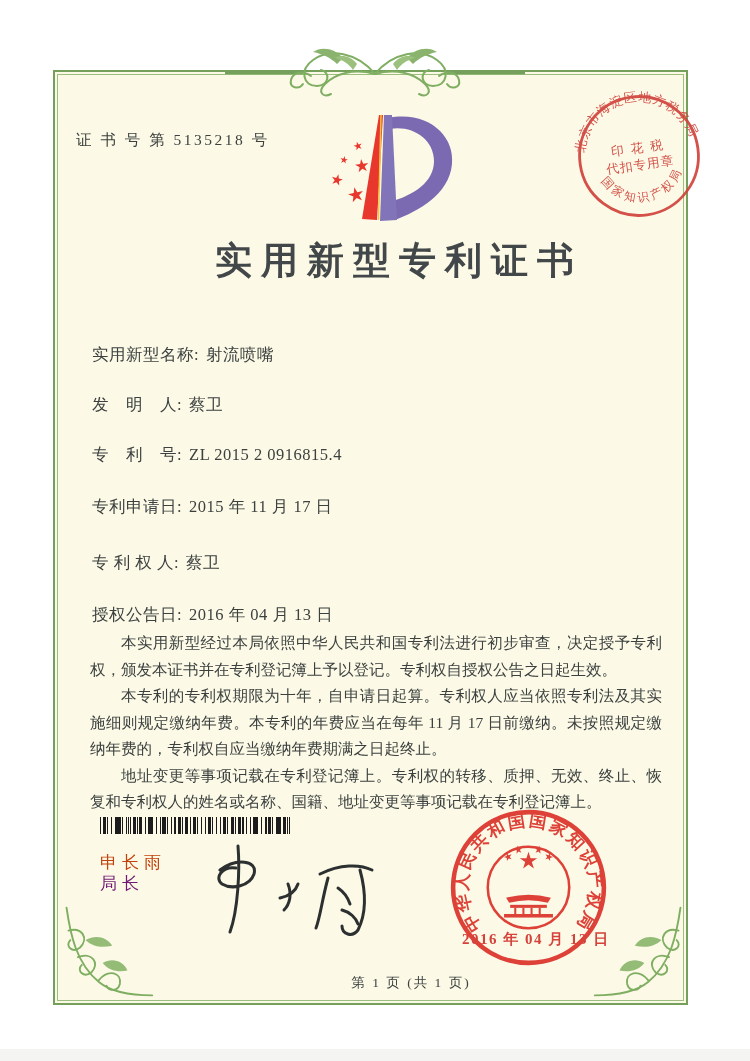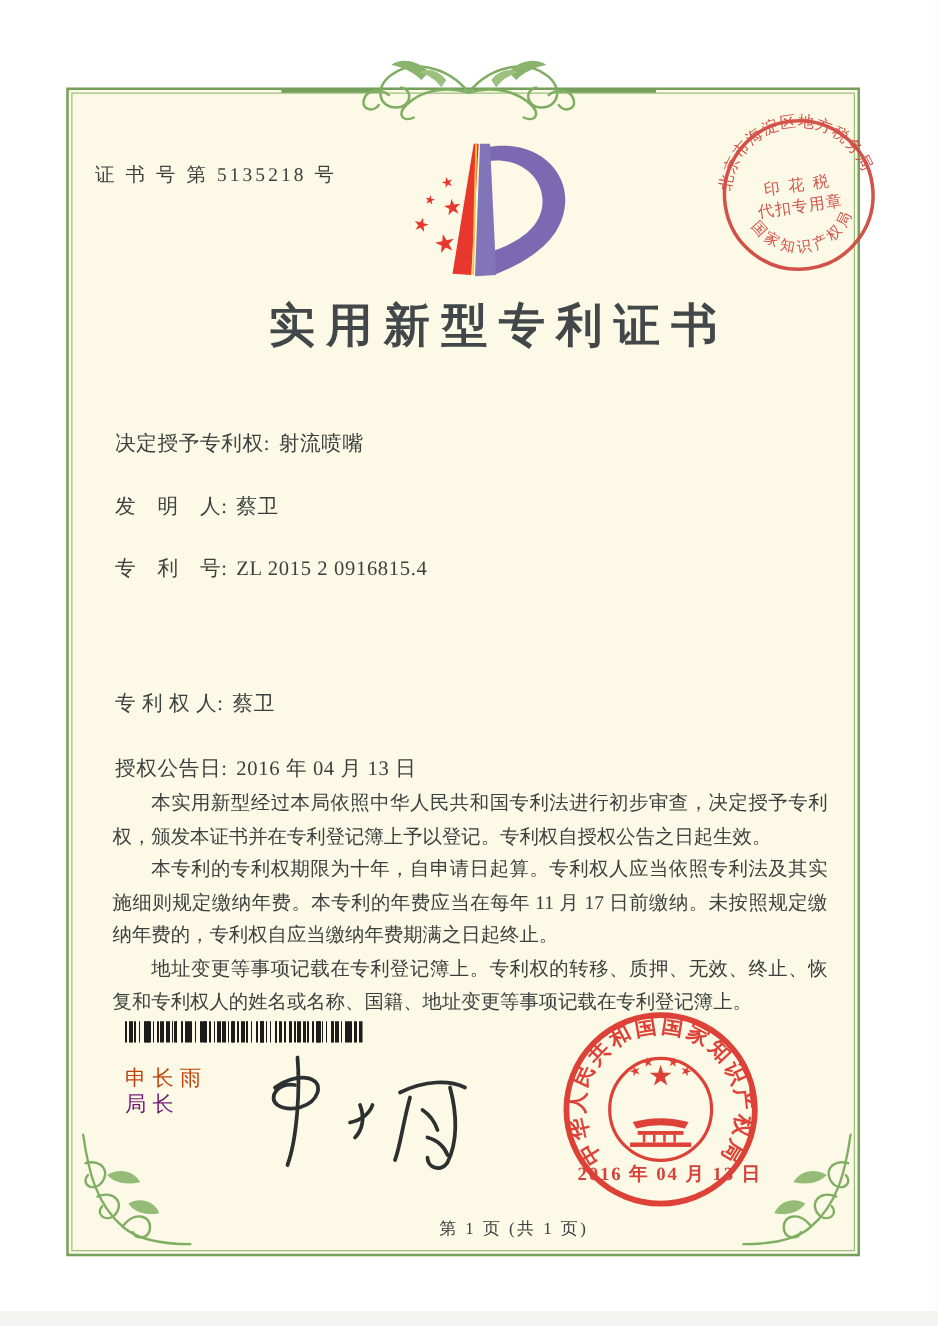--- a/index.html
+++ b/index.html
@@ -117,27 +117,30 @@
     <text class="stamp-text" font-size="12.5" text-anchor="middle" letter-spacing="3">
       <textPath href="#taxBottom" startOffset="50%">国家知识产权局</textPath>
     </text>
     <text class="stamp-text" x="70" y="66" font-size="13.5" text-anchor="middle" letter-spacing="2">印 花 税</text>
     <text class="stamp-text" x="70" y="84" font-size="13.5" text-anchor="middle" letter-spacing="1">代扣专用章</text>
   </svg>
 
   <h1 class="title">实用新型专利证书</h1>
 
   <div class="field" style="top:344px">
-    <span class="flabel">决定授予专利权:</span><span class="fvalue">射流喷嘴</span>
+    <span class="flabel">实用新型名称:</span><span class="fvalue">射流喷嘴</span>
   </div>
   <div class="field" style="top:394px">
     <span class="flabel">发　明　人:</span><span class="fvalue">蔡卫</span>
   </div>
   <div class="field" style="top:444px">
     <span class="flabel">专　利　号:</span><span class="fvalue">ZL 2015 2 0916815.4</span>
+  </div>
+  <div class="field" style="top:496px">
+    <span class="flabel">专利申请日:</span><span class="fvalue">2015 年 11 月 17 日</span>
   </div>
   <div class="field" style="top:552px">
     <span class="flabel">专 利 权 人:</span><span class="fvalue">蔡卫</span>
   </div>
   <div class="field" style="top:604px">
     <span class="flabel">授权公告日:</span><span class="fvalue">2016 年 04 月 13 日</span>
   </div>
 
   <div class="paras">
     <p>本实用新型经过本局依照中华人民共和国专利法进行初步审查，决定授予专利权，颁发本证书并在专利登记簿上予以登记。专利权自授权公告之日起生效。</p>

